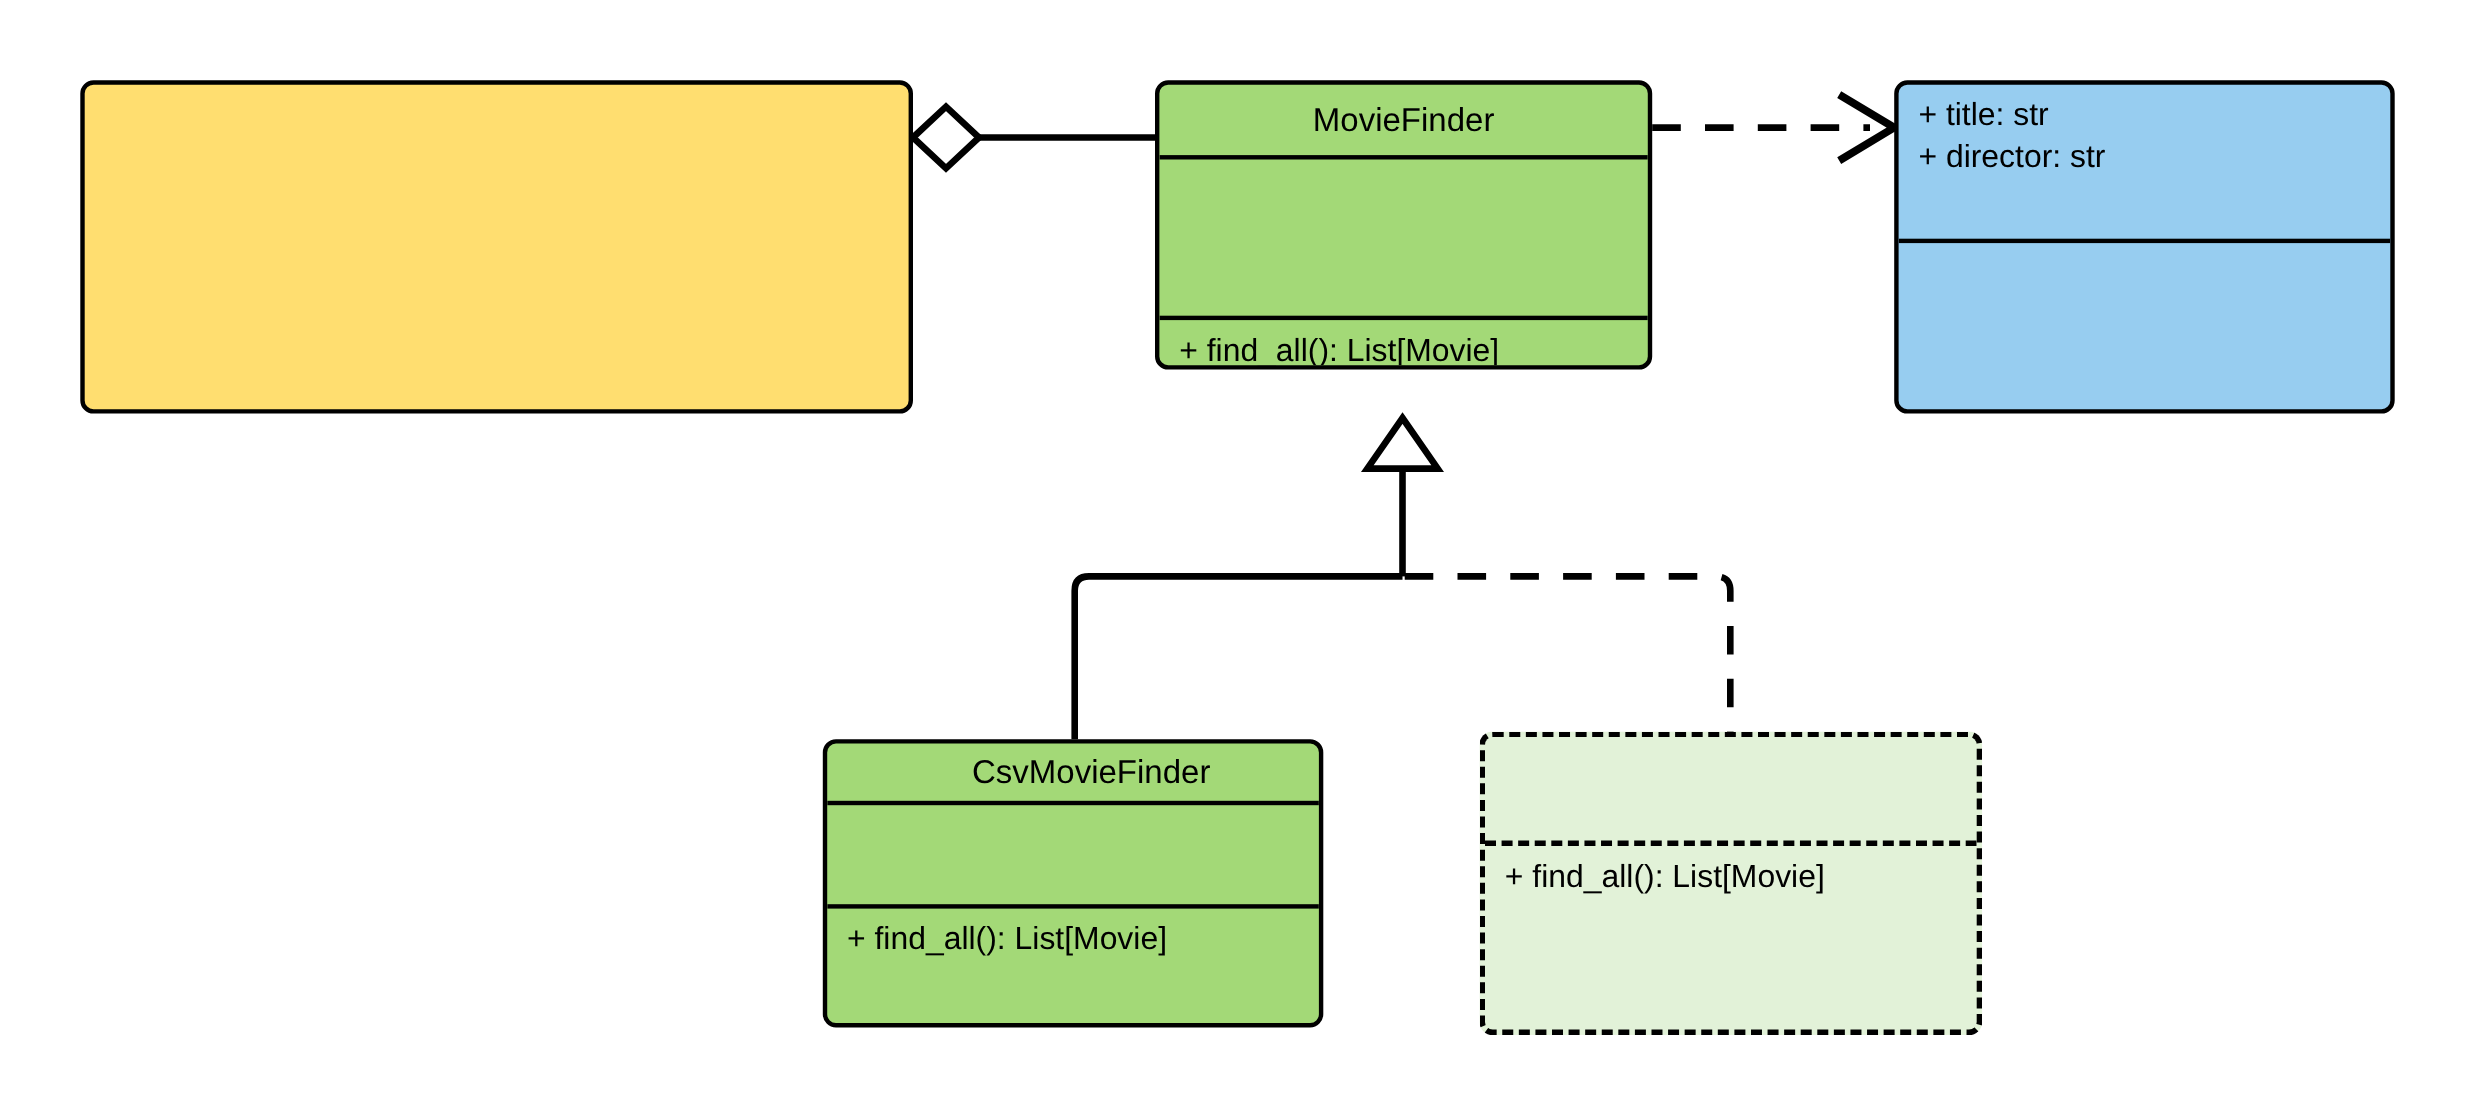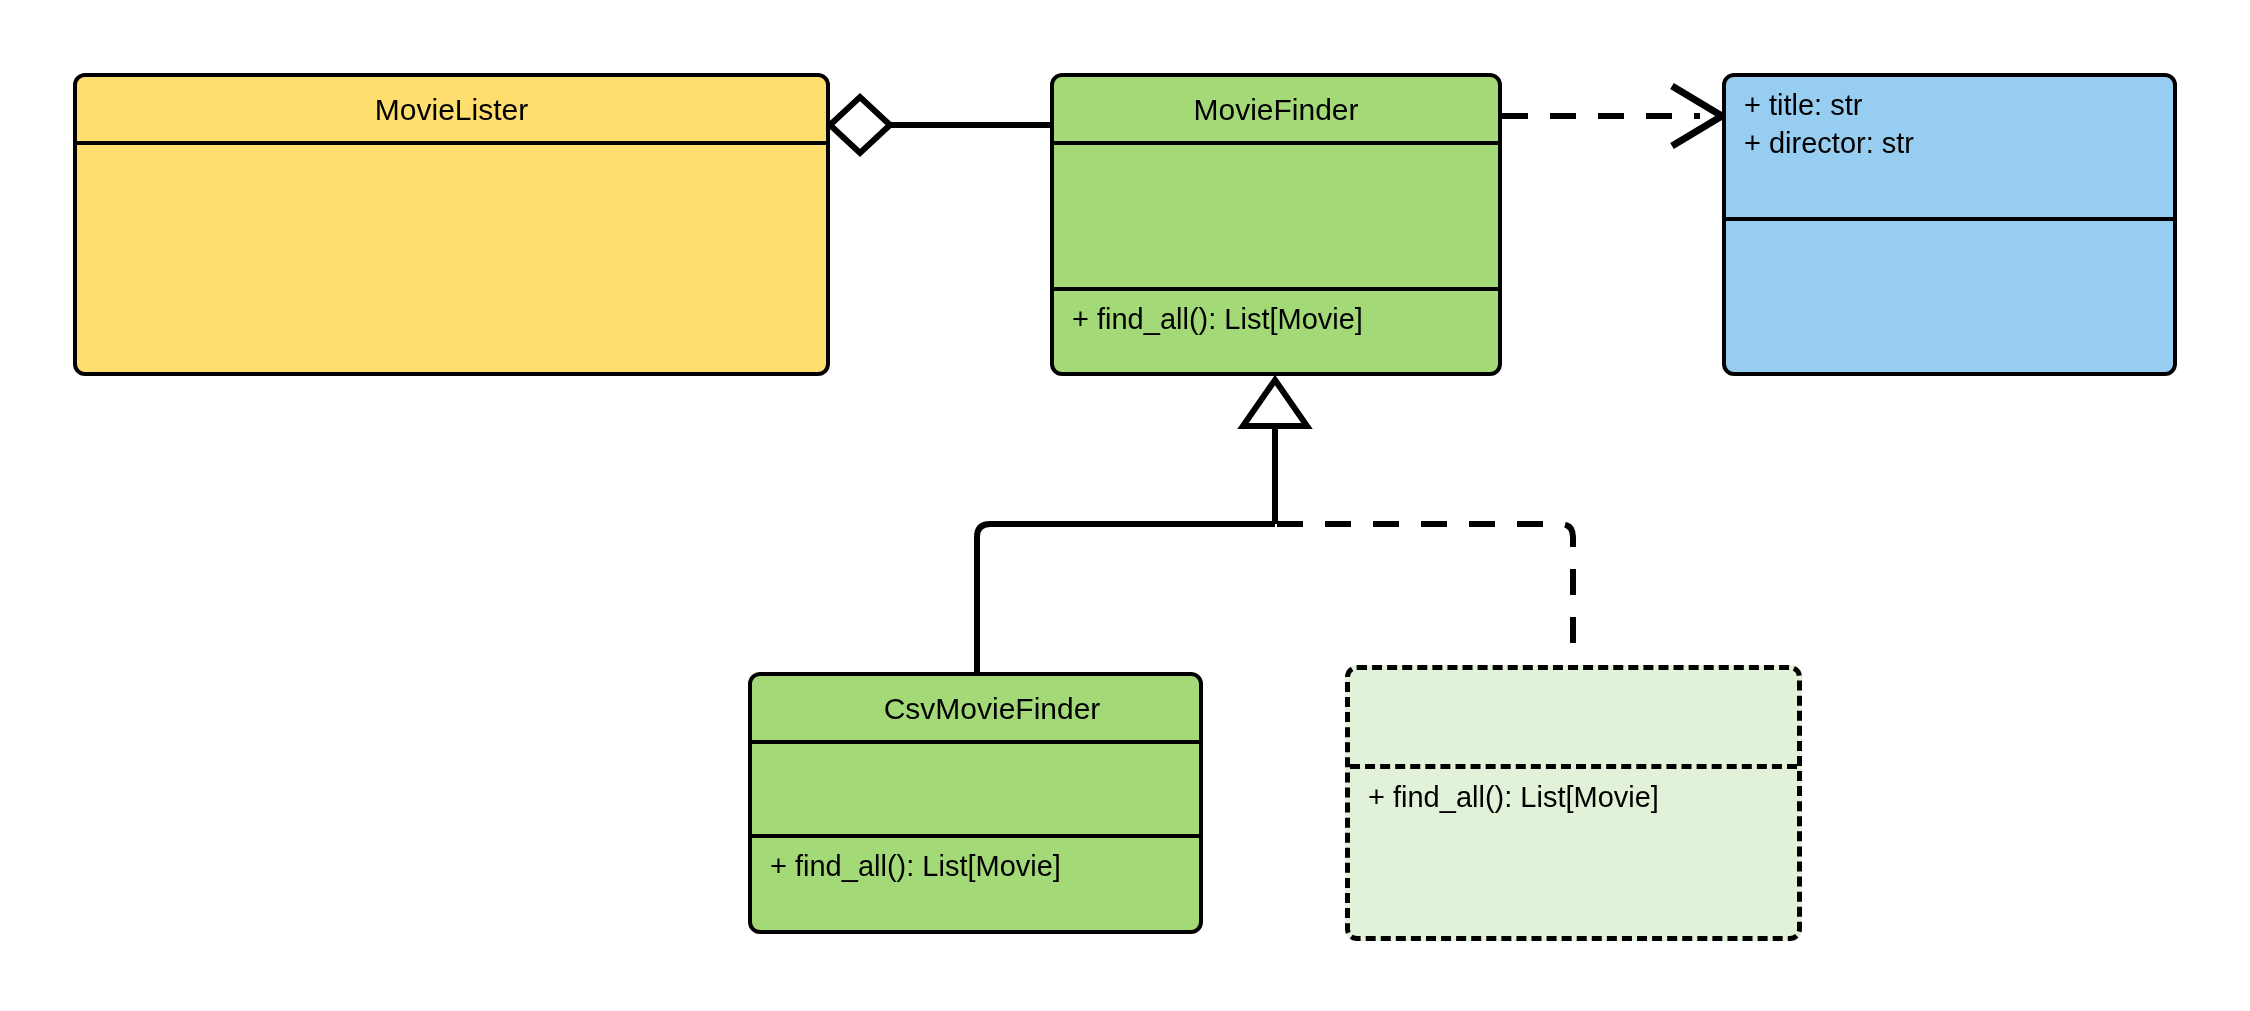--- a/index.html
+++ b/index.html
@@ -68,38 +68,38 @@
   }
   .member-row {
     display: block;
   }
   .empty-compartment {
     
   }
 
   
   #class-movielister   { left: 73px;   top: 73px;  width: 757px;  height: 303px; background: #FFDE70; }
-  #class-moviefinder   { left: 1050px; top: 73px;  width: 452px;  height: 303px; background: #A3D977; }
+  #class-moviefinder   { left: 1050px; top: 73px;  width: 452px;  height: 263px; background: #A3D977; }
   #class-movie         { left: 1722px; top: 73px;  width: 455px;  height: 303px; background: #97CDF0; }
   #class-csvmoviefinder{ left: 748px;  top: 672px; width: 455px;  height: 262px; background: #A3D977; }
   #class-sqlitemoviefinder { left: 1345px; top: 665px; width: 457px; height: 276px; background: #E2F2D8; }
 
   #class-movielister   .c-head { height: 64px; }
   #class-movielister   .c-attr { height: 108px; }
   #class-movielister   .c-meth { height: 123px; }
 
   #class-moviefinder   .c-head { height: 64px; }
   #class-moviefinder   .c-attr { height: 146px; }
   #class-moviefinder   .c-meth { height: 85px; }
 
   #class-movie         .c-head { height: 82px; }
   #class-movie         .c-attr { height: 140px; border-radius: 10px; }
   #class-movie         .c-meth { height: 73px; }
 
-  #class-csvmoviefinder .c-head { height: 64px; padding-left: 33px; }
+  #class-csvmoviefinder .c-head { height: 52px; padding-left: 33px; }
   #class-csvmoviefinder .c-attr { height: 94px; }
   #class-csvmoviefinder .c-meth { height: 100px; }
 
   #class-sqlitemoviefinder .c-head { height: 60px; }
   #class-sqlitemoviefinder .c-attr { height: 94px; }
   #class-sqlitemoviefinder .c-meth { height: 106px; }
 </style>
 </head>
 <body>
 
@@ -124,21 +124,20 @@
 
       <polygon points="1275,380 1307,426 1243,426" fill="#ffffff" stroke="#000000" stroke-width="6" stroke-linejoin="miter"></polygon>
     </g>
 
     <g>
       <path d="M 1277 524 L 1560 524 Q 1573 524 1573 537 L 1573 667" fill="none" stroke="#000000" stroke-width="6" stroke-dasharray="26 22" stroke-linecap="butt" stroke-linejoin="round"></path>
     </g>
   </svg>
 
   <div class="uml-class" id="class-movielister">
-    <div class="compartment c-head class-name">MovieLister</div>
     <div class="compartment c-attr empty-compartment"></div>
   </div>
 
   <div class="uml-class" id="class-moviefinder">
     <div class="compartment c-head class-name">MovieFinder</div>
     <div class="compartment c-attr empty-compartment"></div>
     <div class="compartment c-meth members">
       <span class="member-row">+ find_all(): List[Movie]</span>
     </div>
   </div>

